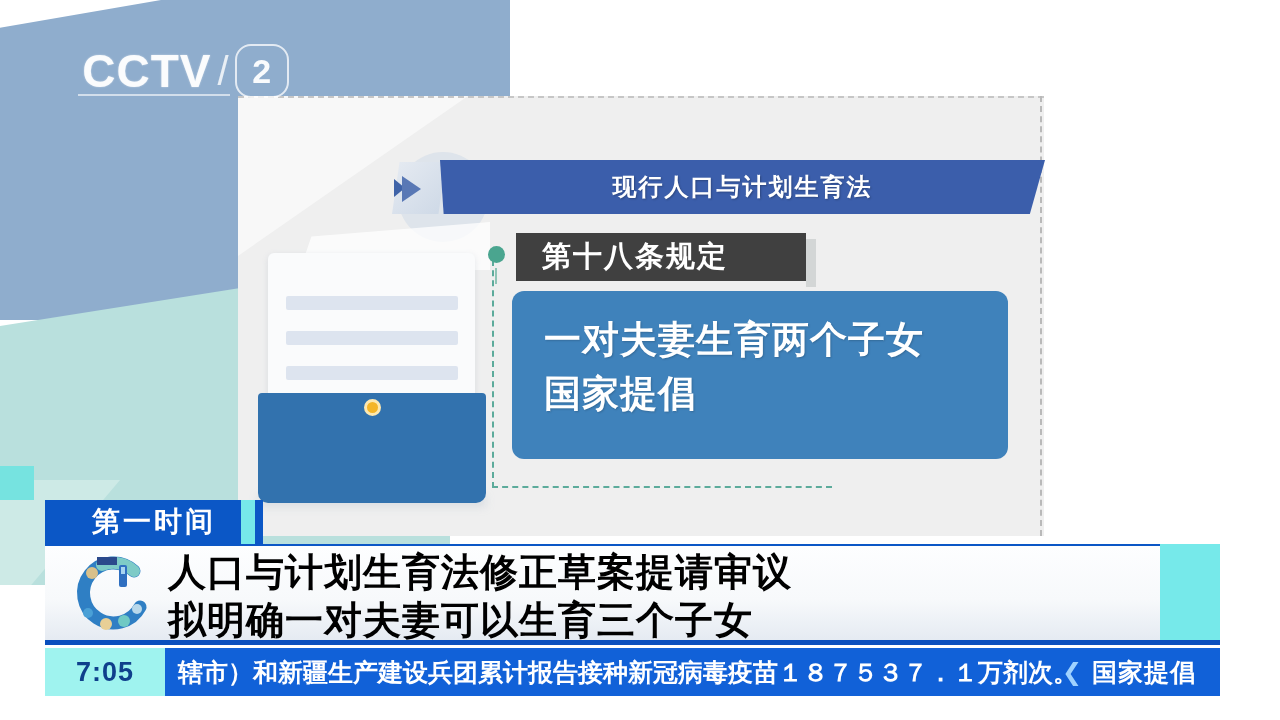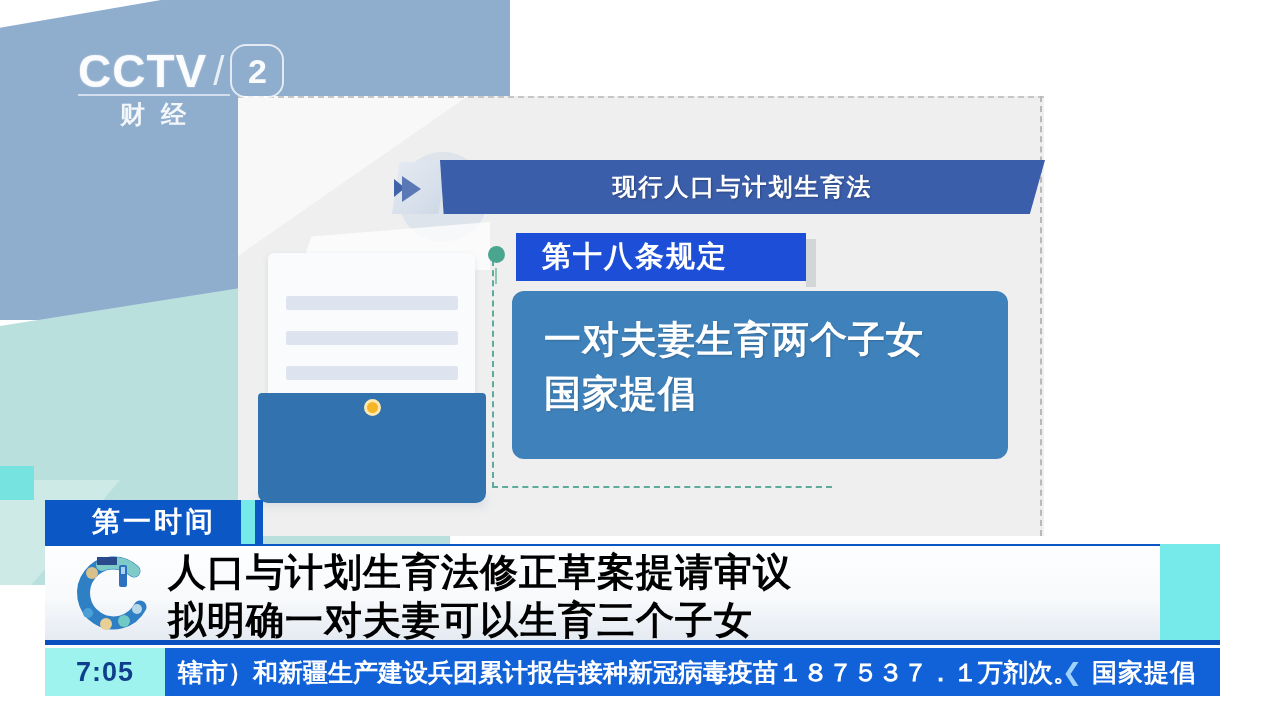--- a/index.html
+++ b/index.html
@@ -58,21 +58,21 @@
     position:absolute;left:492px;top:486px;width:340px;height:0;
     border-top:2px dashed #5cab9b;
   }
   .soft-circle{
     position:absolute;left:398px;top:152px;width:90px;height:90px;border-radius:50%;
     background:#cfdae8;opacity:.55;
   }
 
   
   .cctv{position:absolute;left:78px;top:44px;width:215px;height:100px;}
-  .cctv-row{display:flex;align-items:center;gap:4px;}
+  .cctv-row{display:flex;align-items:center;gap:4px;justify-content:center;}
   .cctv-word{
     font-size:46px;font-weight:700;letter-spacing:1px;color:rgba(255,255,255,.92);
     font-family:"Liberation Sans",sans-serif;
     text-shadow:0 0 2px rgba(255,255,255,.5);
   }
   .cctv-slash{color:rgba(255,255,255,.8);font-size:40px;font-weight:300;margin:0 2px;}
   .cctv-two{
     width:50px;height:50px;border:2px solid rgba(255,255,255,.75);border-radius:16px;
     display:flex;align-items:center;justify-content:center;
     color:rgba(255,255,255,.95);font-size:34px;font-weight:700;
@@ -121,21 +121,21 @@
 
   .bullet-dot{
     position:absolute;left:488px;top:246px;width:17px;height:17px;border-radius:50%;
     background:#4aa58f;
   }
   .bullet-stem{
     position:absolute;left:495px;top:268px;width:2px;height:16px;background:#8fc4b6;
   }
   .sub-banner{
     position:absolute;left:516px;top:233px;width:290px;height:48px;
-    background:#1d4ed8;
+    background:#404040;
     display:flex;align-items:center;padding-left:26px;box-sizing:border-box;
   }
   .sub-banner-shadow{
     position:absolute;left:806px;top:239px;width:10px;height:48px;
     background:rgba(160,170,170,.35);
   }
   .sub-banner-txt{
     color:#ffffff;font-size:29px;font-weight:700;letter-spacing:2px;
   }
 
@@ -251,21 +251,20 @@
   <div class="dash-teal-left"></div>
   <div class="dash-teal-bottom"></div>
 
   <div class="cctv">
     <div class="cctv-row">
       <span class="cctv-word">CCTV</span>
       <span class="cctv-slash">/</span>
       <span class="cctv-two">2</span>
     </div>
     <div class="cctv-underline"></div>
-    <div class="cctv-sub">财经</div>
   </div>
 
   <div class="hd">高清</div>
 
   <div class="paper-tilt"></div>
   <div class="doc-paper"></div>
   <div class="doc-paper-line" style="top:296px;width:172px;"></div>
   <div class="doc-paper-line" style="top:331px;width:172px;"></div>
   <div class="doc-paper-line" style="top:366px;width:172px;"></div>
   <div class="doc-paper-line" style="top:396px;width:130px;"></div>

